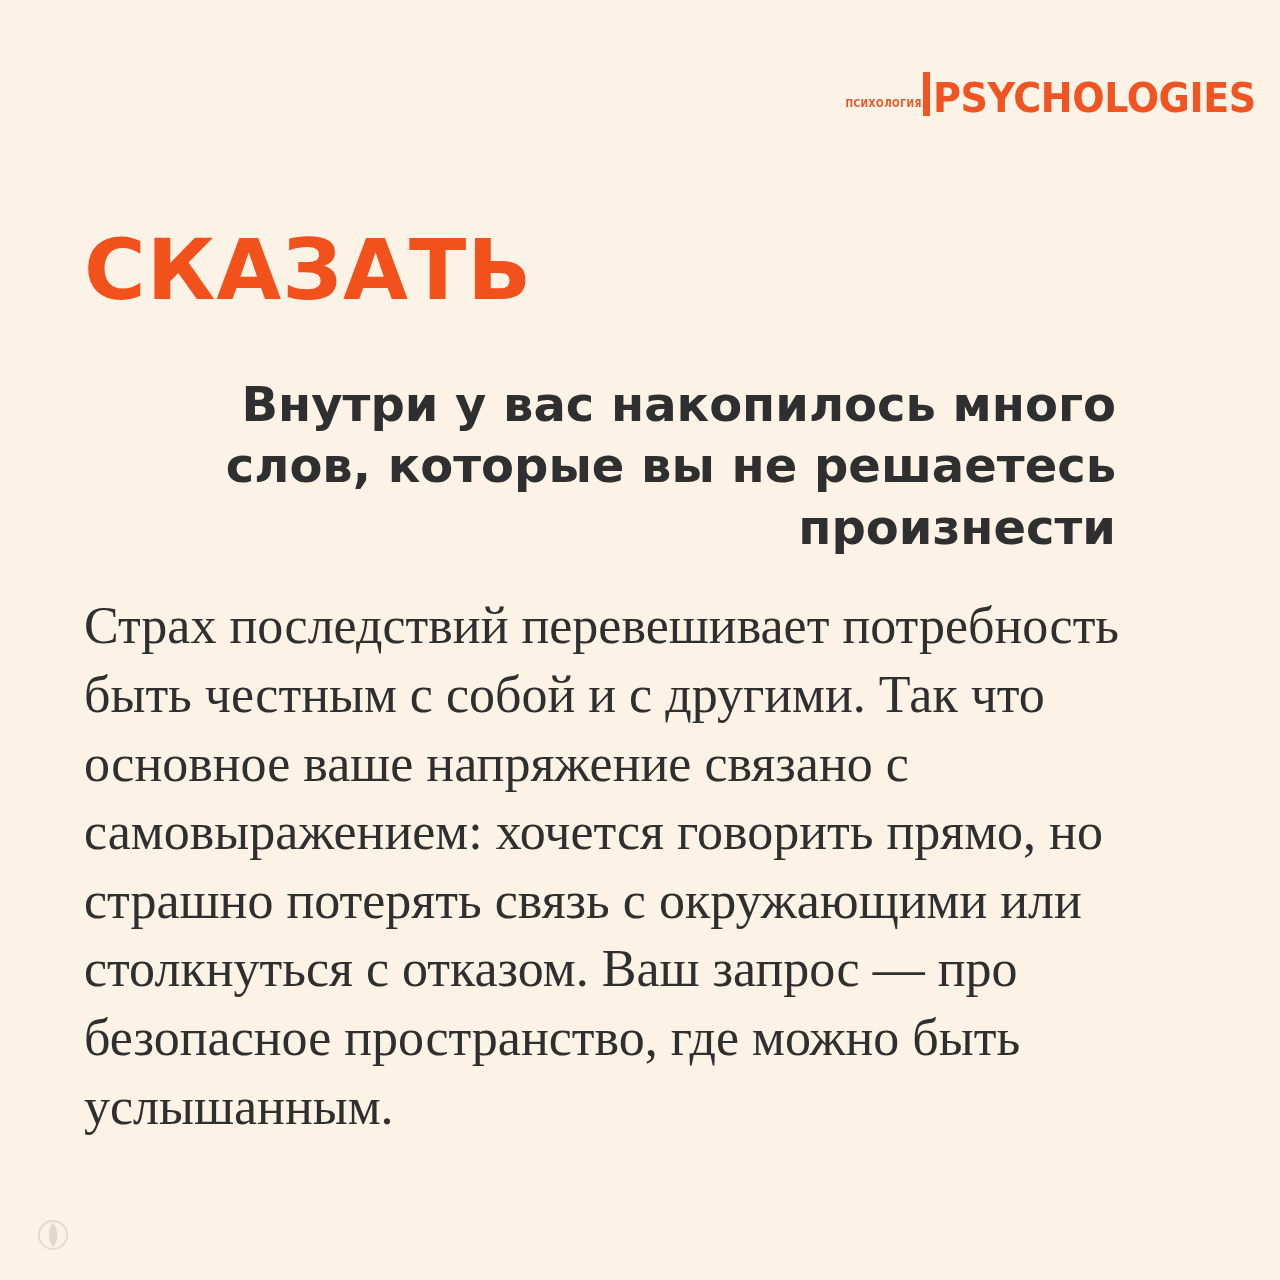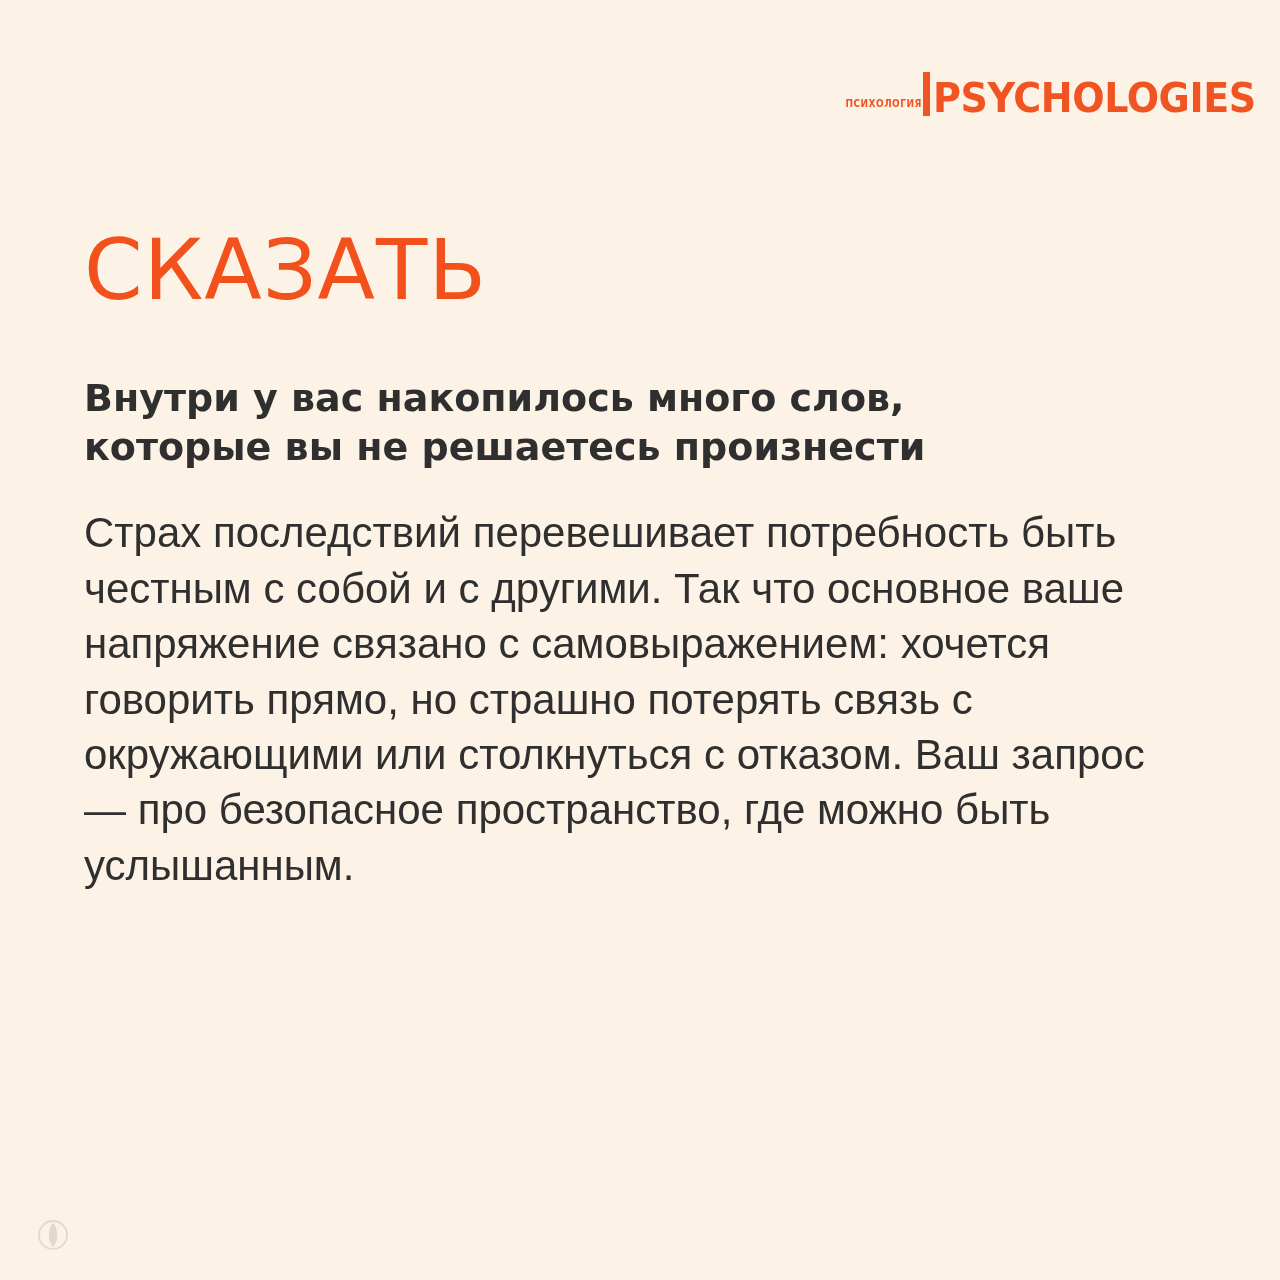--- a/index.html
+++ b/index.html
@@ -70,43 +70,44 @@
   
   .content {
     position: absolute;
     left: 84px;
     right: 78px;
     top: 228px;
   }
 
   .headline {
     font-family: "DejaVu Sans", sans-serif;
-    font-weight: 400;
+    font-weight: 700;
     font-size: 84px;
     line-height: 1.0;
     color: #f2511b;
     letter-spacing: 1px;
     margin: 0 0 62px 0;
     text-transform: uppercase;
   }
 
   .subhead {
     font-family: "DejaVu Sans", sans-serif;
     font-weight: 700;
-    font-size: 38px;
+    font-size: 48px;
     line-height: 1.28;
     color: #2f2f2f;
-    margin: 0 0 34px 0;
+    margin: 0 0 34px 12px;
     max-width: 1020px;
+    text-align: right;
   }
 
   .body-text {
-    font-family: Liberation Sans, sans-serif;
+    font-family: Liberation Serif, serif;
     font-weight: 400;
-    font-size: 42px;
+    font-size: 52px;
     line-height: 1.32;
     color: #2f2f2f;
     margin: 0;
     max-width: 1110px;
     white-space: pre-line;
   }
 
   
   .watermark {
     position: absolute;

